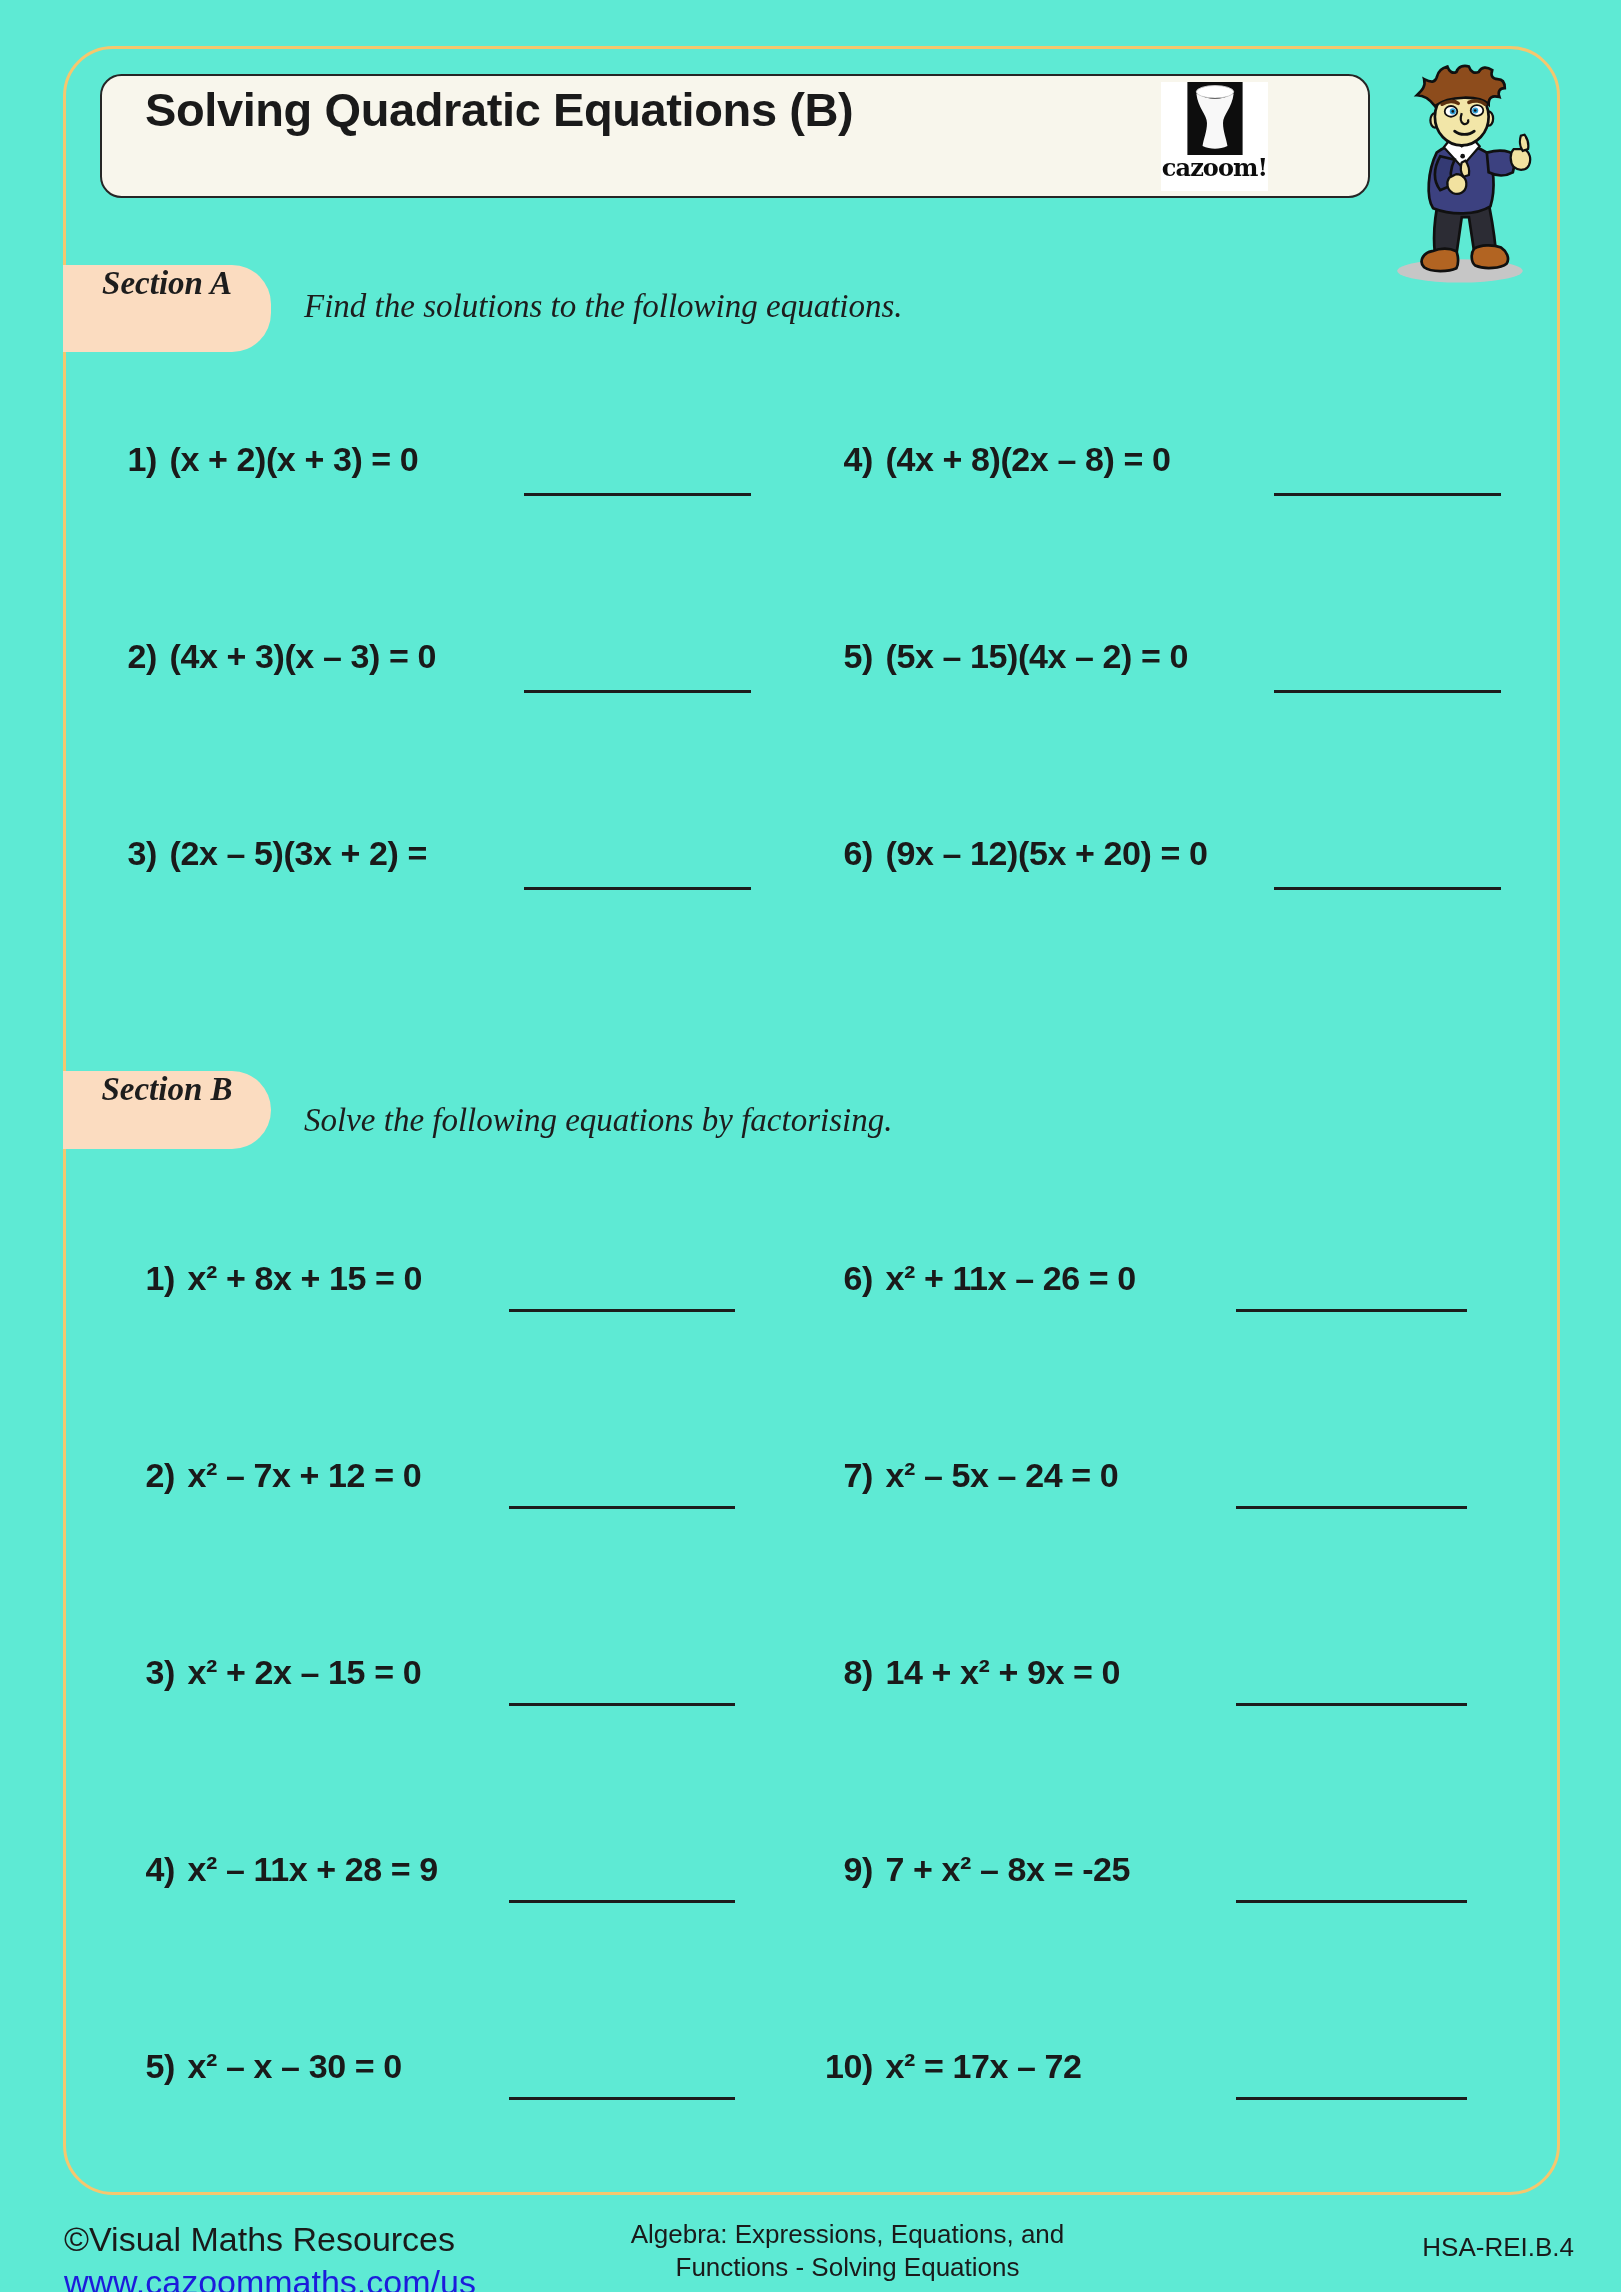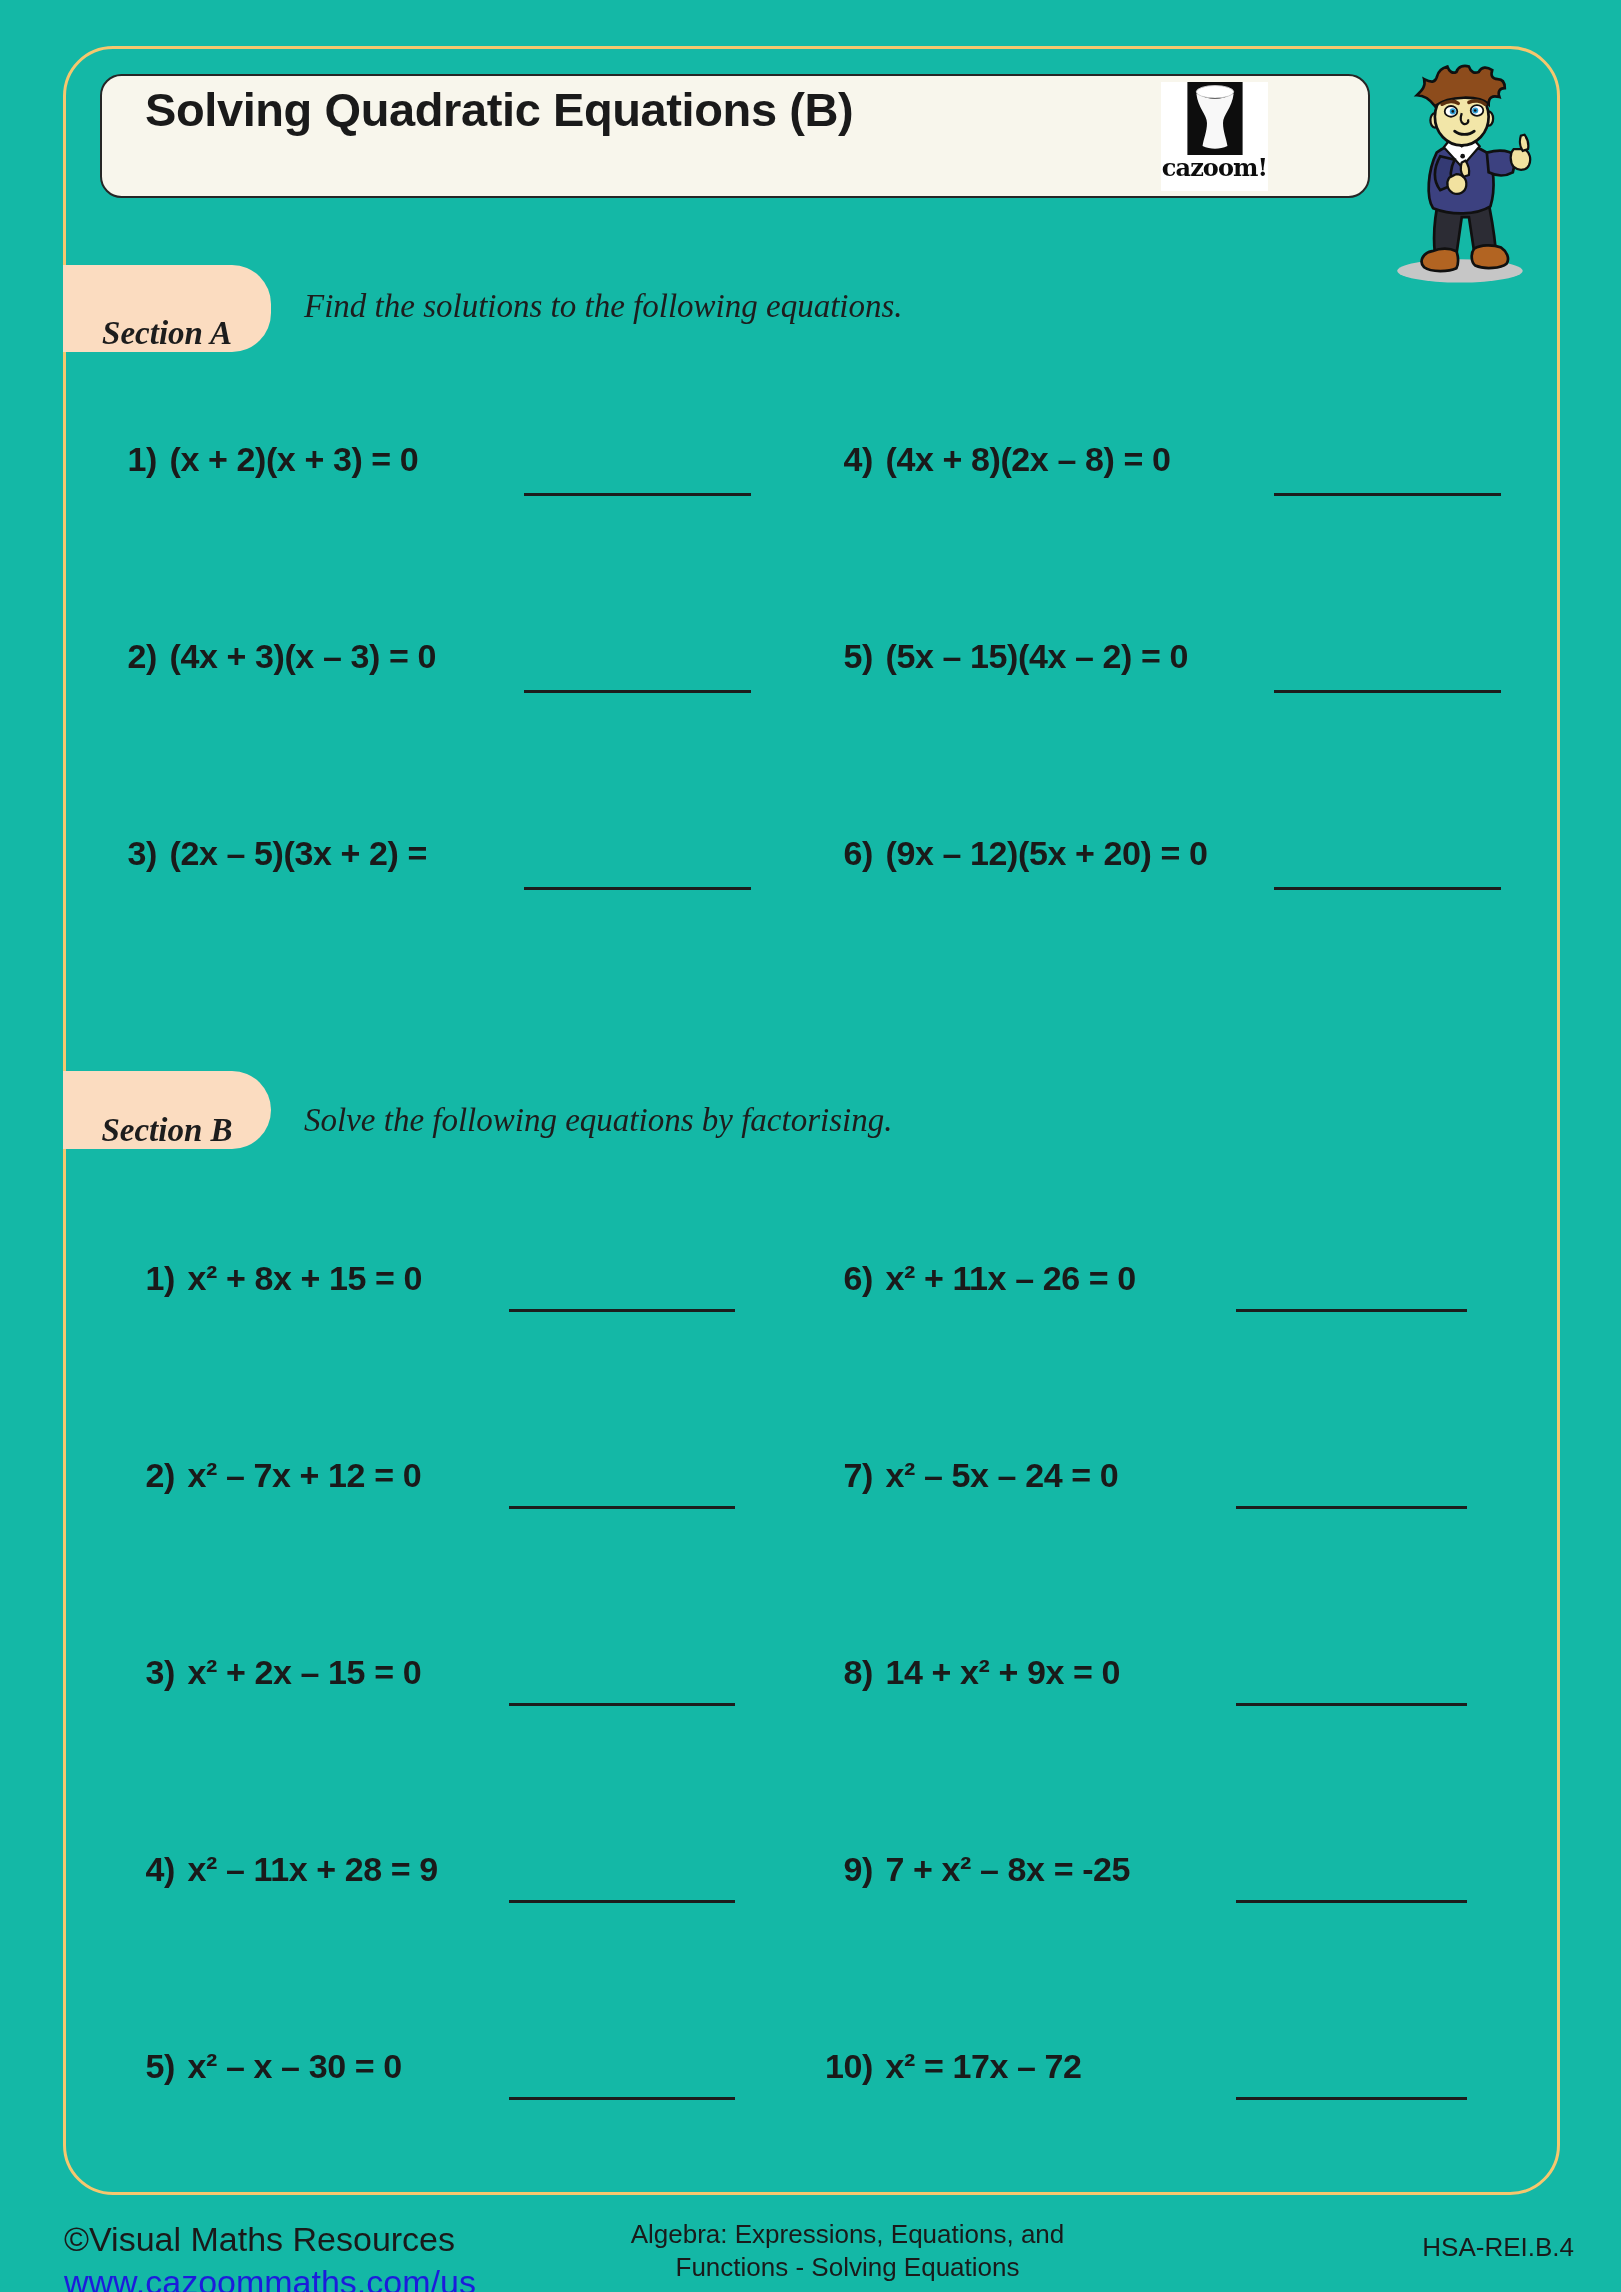--- a/index.html
+++ b/index.html
@@ -1,36 +1,36 @@
 <!DOCTYPE html>
 <html style="font-size:14.3px"><head>
 <meta charset="utf-8">
 <style>
   html,body{margin:0;padding:0;background:#ffffff;}
-  .page{position:relative;width:1622px;height:2293px;background:#14b8a6;overflow:hidden;
+  .page{position:relative;width:1622px;height:2293px;background:#5eead4;overflow:hidden;
         font-family:"Liberation Sans",sans-serif;color:#1a1a1a;}
 
   .outer-border{position:absolute;left:63px;top:46px;width:1497px;height:2149px;
         border:3.6px solid #F6C76E;border-radius:50px;box-sizing:border-box;}
 
   .title-box{position:absolute;left:100px;top:74px;width:1270px;height:124px;
         background:#F8F6EC;border:2.7px solid #262626;border-radius:21.5px;box-sizing:border-box;
         padding:9px 0 0 43px;}
   .title{font-weight:700;font-size:47px;line-height:1.05;letter-spacing:-0.4px;margin:0;}
   .subtitle{font-weight:700;font-size:37px;line-height:1.05;margin:5.4px 0 0 0;}
 
   .logo{position:absolute;left:1161px;top:82px;width:107px;height:109px;background:#ffffff;
         display:flex;flex-direction:column;align-items:center;justify-content:flex-start;}
   .logo-text{font-family:"DejaVu Serif",serif;font-weight:700;font-size:24px;letter-spacing:-0.9px;
         color:#0d0d0d;line-height:1;margin-top:0.9px;}
 
   .mascot{position:absolute;left:1390px;top:63px;width:148px;height:224px;}
 
   .tab{position:absolute;left:63px;width:208px;background:#FBDCC0;border-radius:0 39px 39px 0;
-        display:flex;align-items:flex-end;justify-content:center;
+        display:flex;align-items:flex-start;justify-content:center;
         font-family:"Liberation Serif",serif;font-style:italic;font-weight:700;font-size:33px;color:#1d1d1d;}
   .instruction{position:absolute;left:304px;font-family:"Liberation Serif",serif;font-style:italic;
         font-size:33px;color:#1d1d1d;white-space:nowrap;}
 
   .q{position:absolute;display:flex;gap:12.5px;font-weight:700;font-size:34px;line-height:1;
         letter-spacing:-0.4px;color:#1a1a1a;white-space:nowrap;}
   .qnum{display:inline-block;min-width:52px;text-align:right;}
 
   .ln{position:absolute;height:0;border-top:3.6px solid #1d1d1d;}
 

